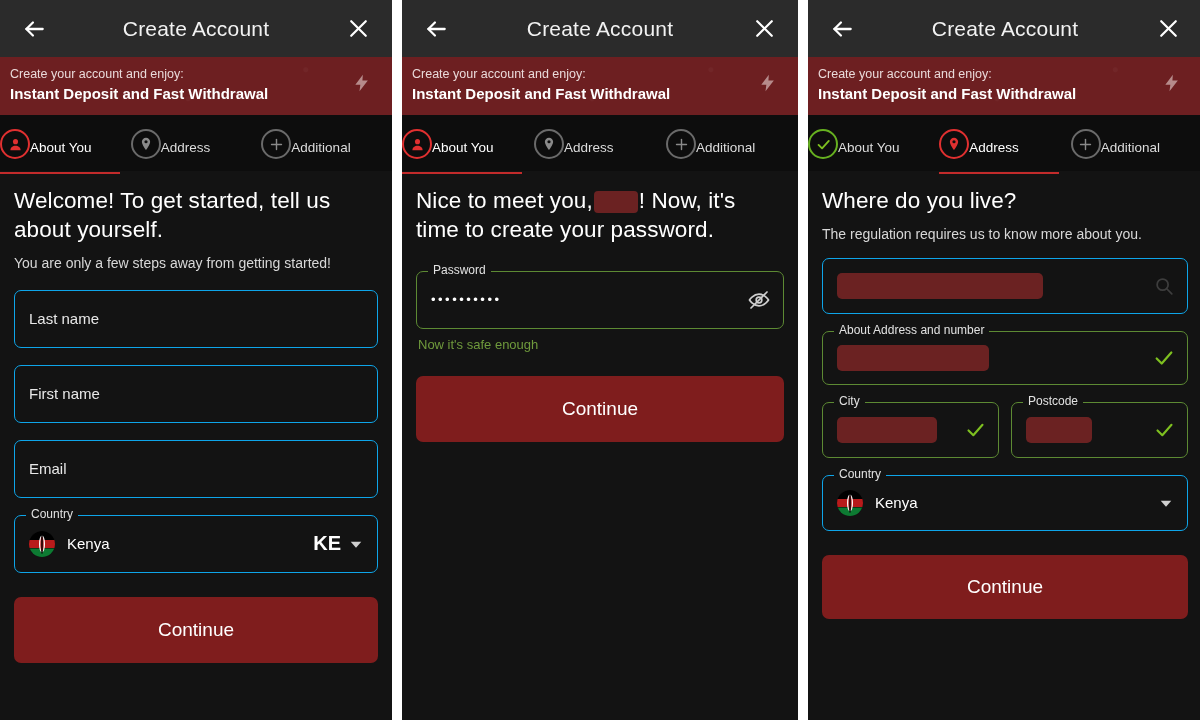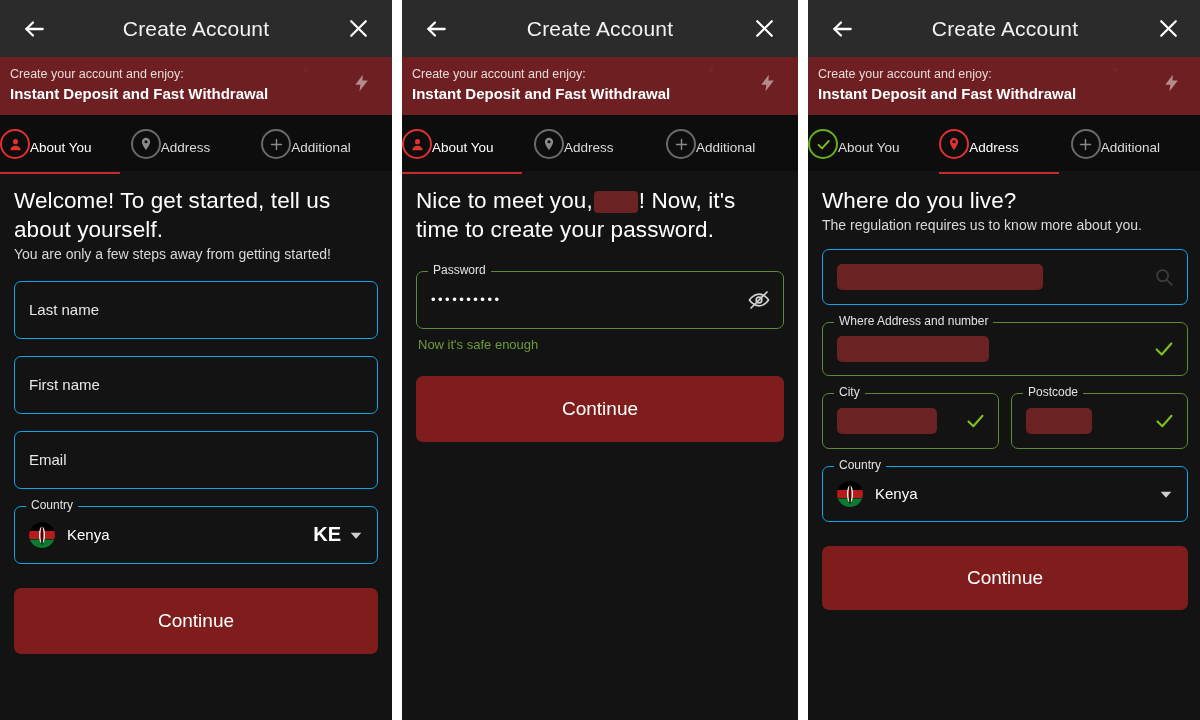--- a/index.html
+++ b/index.html
@@ -104,20 +104,21 @@
   .headline{
     color:#ffffff;
     font-size:22.5px;
     line-height:1.28;
     letter-spacing:.1px;
   }
   .subtext{
     color:#d8d8d8;
     font-size:14px;
     line-height:1.35;
+    margin-top:9px;
   }
   .redact{
     display:inline-block;
     background:#6b2222;
     border-radius:4px;
     vertical-align:middle;
   }
   .redact.name{ width:44px; height:22px; margin:0 1px; }
 
   
@@ -456,21 +457,21 @@
         <span class="redact block" style="width:206px;"></span>
         <span class="field-icon">
           <svg width="22" height="22" viewBox="0 0 24 24" fill="none" stroke="#3d3d3d" stroke-width="1.9" stroke-linecap="round">
             <circle cx="10.5" cy="10.5" r="6"></circle>
               <line x1="15" y1="15" x2="20.5" y2="20.5"></line>
           </svg>
         </span>
       </div>
 
       <div class="field green" style="height:54px;margin-top:17px;">
-        <span class="legend">Where Address and number</span>
+        <span class="legend">About Address and number</span>
         <span class="redact block" style="width:152px;"></span>
         <span class="field-icon">
           <svg width="22" height="22" viewBox="0 0 24 24" fill="none" stroke="#7ec020" stroke-width="2.4" stroke-linecap="round" stroke-linejoin="round">
             <polyline points="4,12.5 9.5,18 20,6"></polyline>
           </svg>
         </span>
       </div>
 
       <div class="row2">
         <div class="field green">

